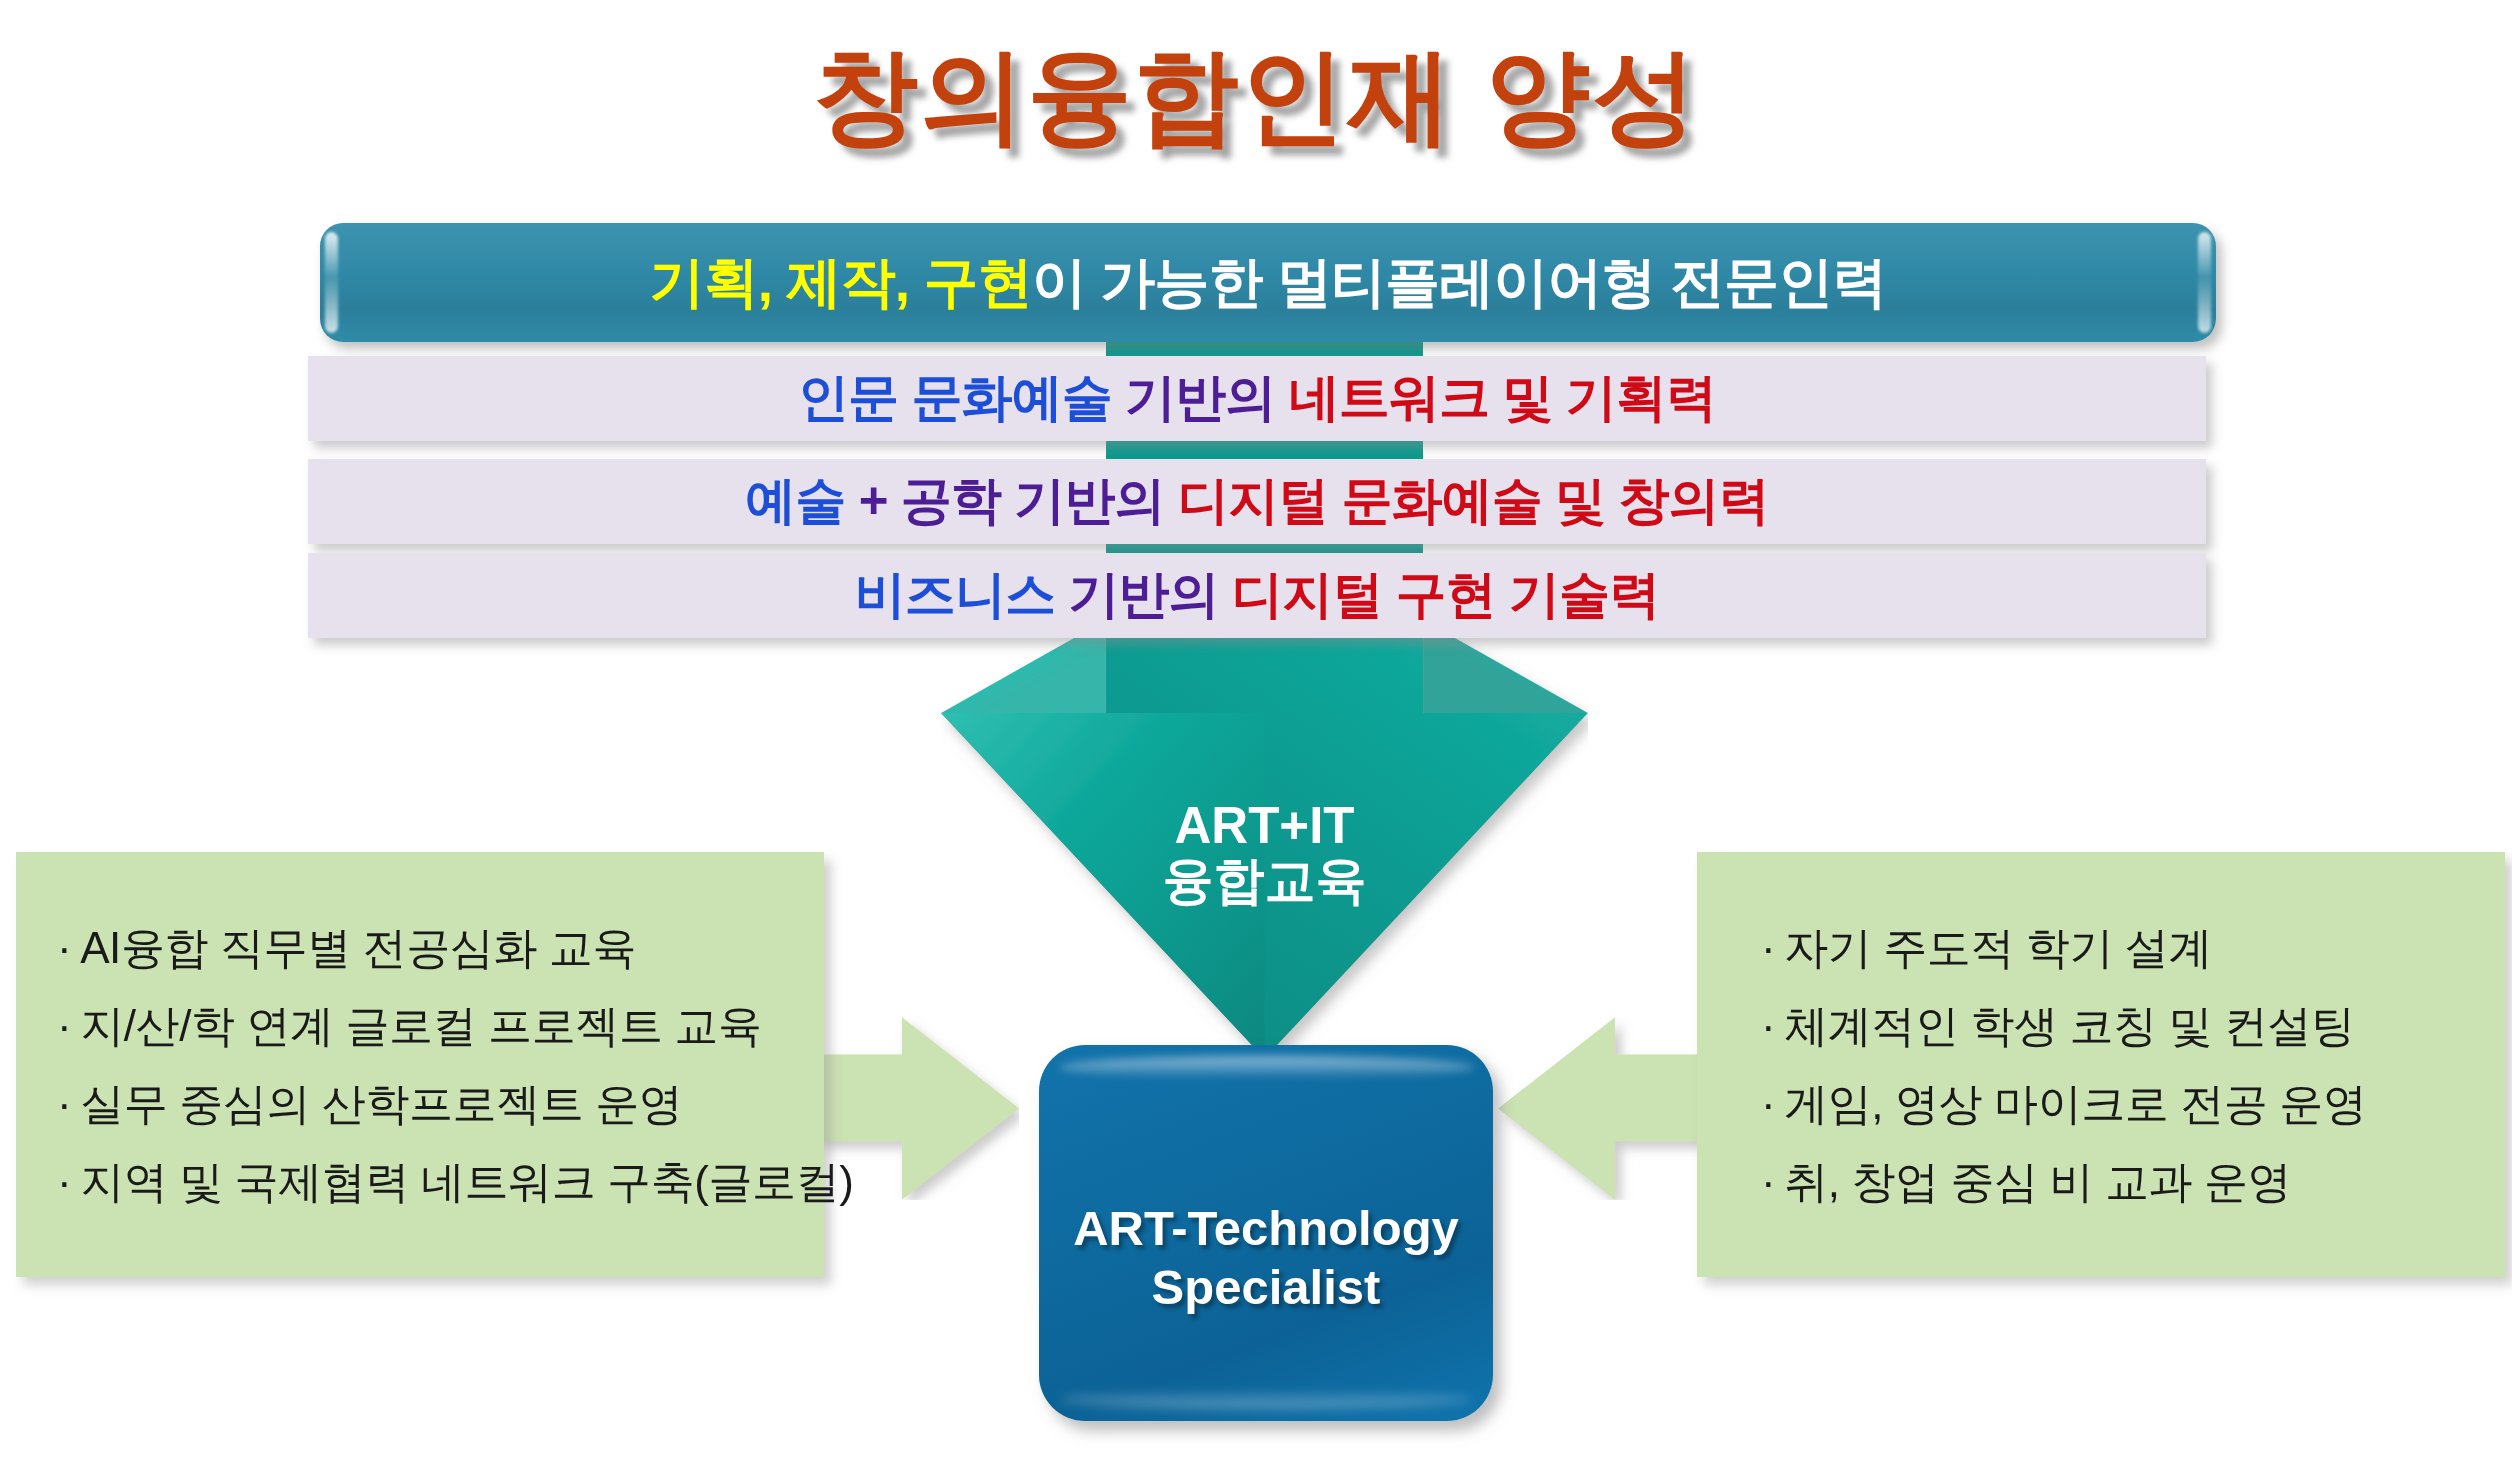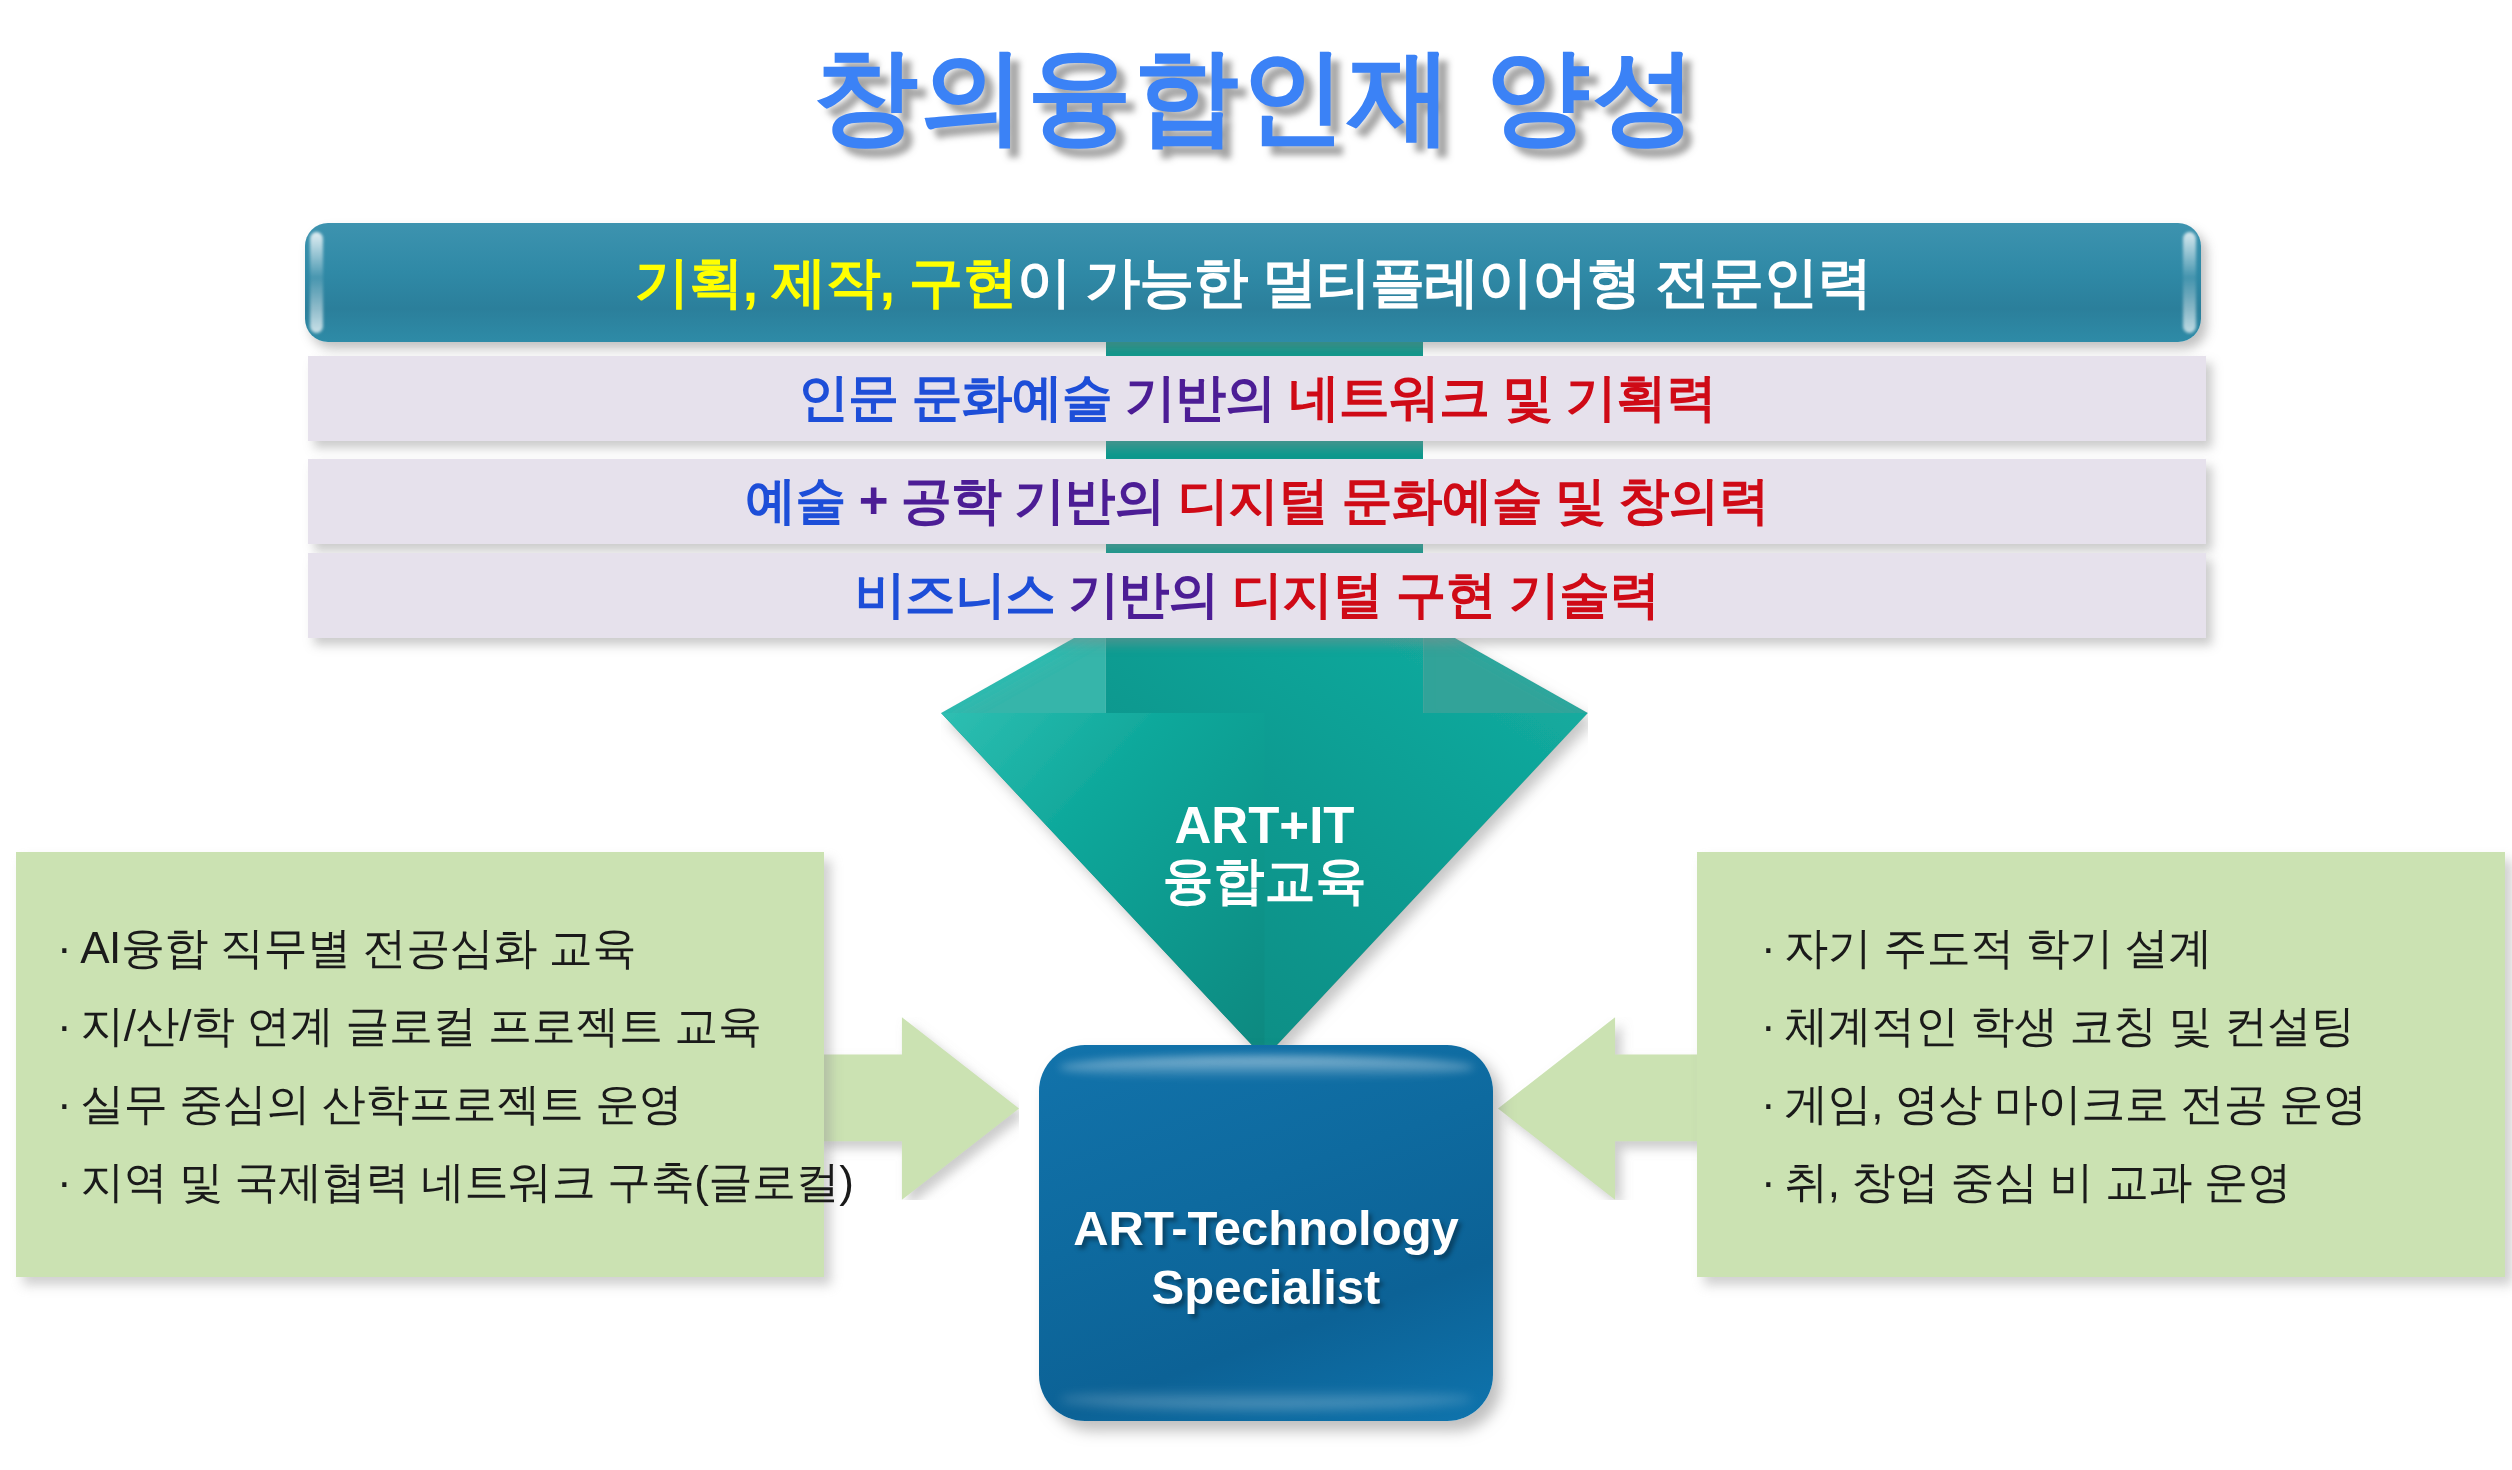--- a/index.html
+++ b/index.html
@@ -21,30 +21,30 @@
   
   #page-title {
     position: absolute;
     left: 0;
     top: 26.6px;
     width: 2512px;
     text-align: center;
     font-size: 105px;
     font-weight: bold;
     letter-spacing: 1.8px;
-    color: #3b82f6;
+    color: #c2410c;
     -webkit-text-stroke: 8px #ffffff;
     paint-order: stroke fill;
     text-shadow: 8.9px 8.9px 6.2px rgba(90,90,90,0.55);
   }
 
   
   #header-bar {
     position: absolute;
-    left: 305px;
+    left: 320px;
     top: 223px;
     width: 1896px;
     height: 119px;
     border-radius: 23px;
     background: linear-gradient(180deg, #3d93af 0%, #2f89a6 42%, #2b7f9b 72%, #2e8ba7 100%);
     box-shadow: 5.3px 7px 10.6px rgba(120,120,120,0.45);
     display: flex;
     align-items: center;
     justify-content: center;
   }

